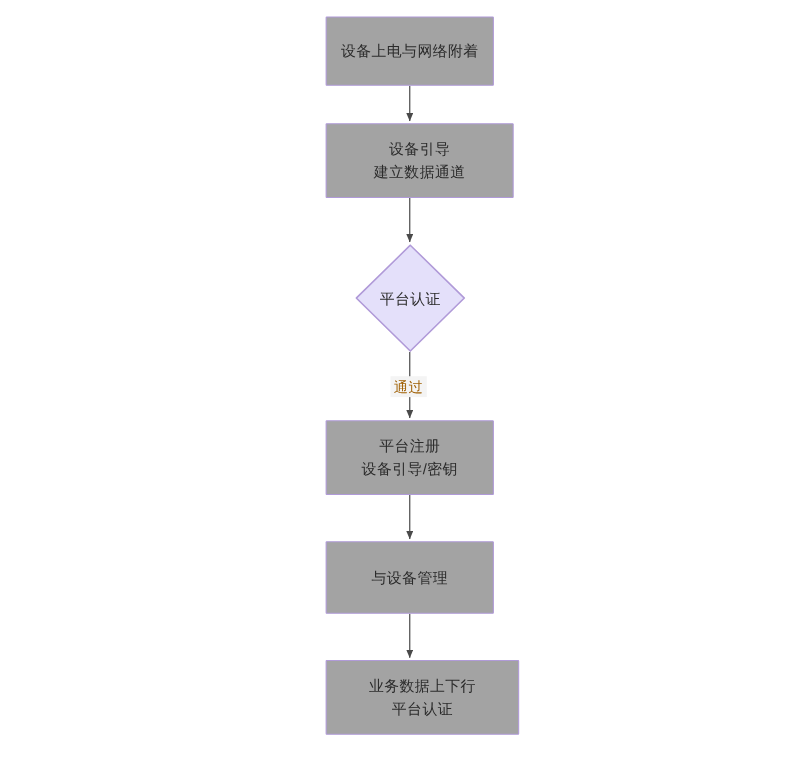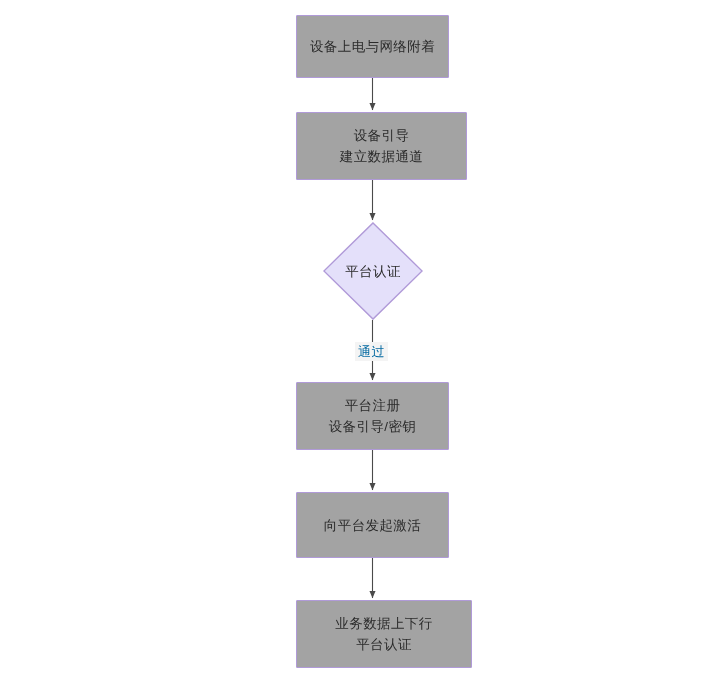--- a/index.html
+++ b/index.html
@@ -64,21 +64,21 @@
     font-size: 13.5px;
     line-height: 21px;
     letter-spacing: 0.4px;
   }
   .node-line {
     display: block;
     white-space: nowrap;
   }
   .edge-label {
     position: absolute;
-    color: #0369a1;
+    color: #a16207;
     font-size: 13px;
     line-height: 17px;
     background: #f4f4f4;
     padding: 1px 3px;
     letter-spacing: 0.4px;
     white-space: nowrap;
   }
 </style>
 </head>
 <body>
@@ -118,21 +118,21 @@
     </svg>
     <span class="diamond-label">平台认证</span>
   </div>
 
   <div class="node node-process" style="left:296px; top:382px; width:153px; height:68px;">
     <span class="node-line">平台注册</span>
     <span class="node-line">设备引导/密钥</span>
   </div>
 
   <div class="node node-process" style="left:296px; top:492px; width:153px; height:66px;">
-    <span class="node-line">向平台发起激活</span>
+    <span class="node-line">与设备管理</span>
   </div>
 
   <div class="node node-process" style="left:296px; top:600px; width:176px; height:68px;">
     <span class="node-line">业务数据上下行</span>
     <span class="node-line">平台认证</span>
   </div>
 
   <div class="edge-label" style="left:355px; top:342px;">通过</div>
 
 </div>

